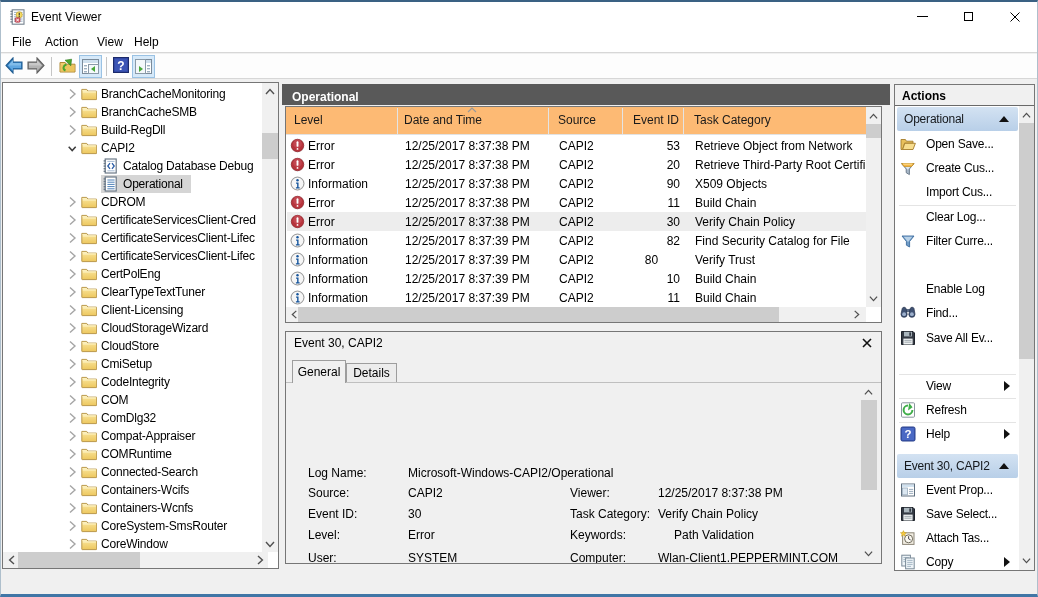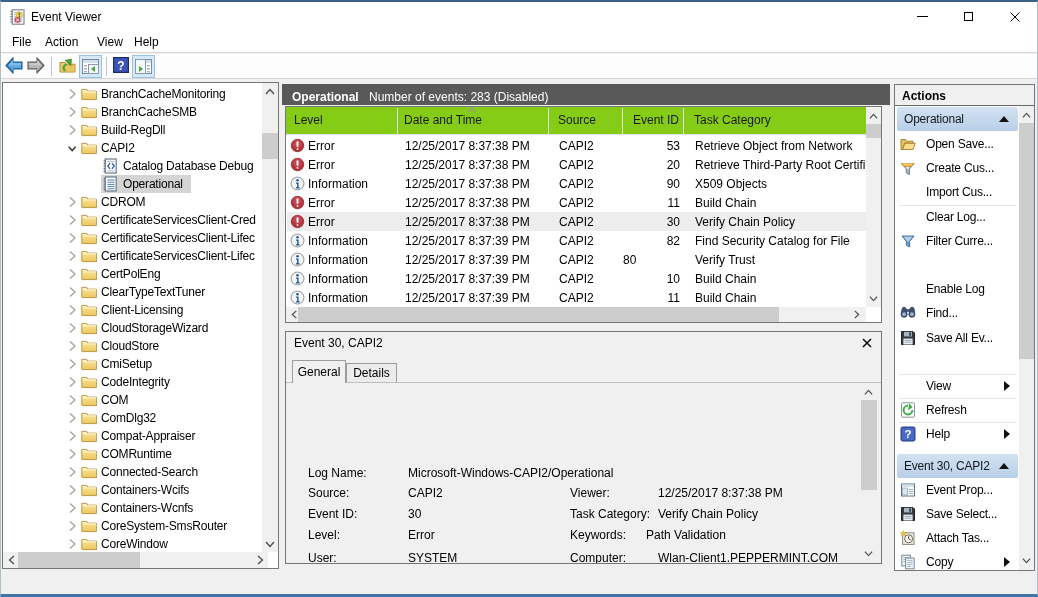--- a/index.html
+++ b/index.html
@@ -475,26 +475,25 @@
 <div class="sb-thumb" style="left:15px;bottom:0;width:122px;height:16px"></div>
 <svg class="icon" style="left:252px;bottom:3px" width="10" height="10" viewBox="0 0 10 10">
         <path d="M3 1 L7.4 5 L3 9" fill="none" stroke="#505050" stroke-width="1.4"></path>
       </svg>
 
 </div>
   </div>
 
 <div id="mid-hdr">
     <b style="position:absolute;left:10px;top:3px">Operational</b>
-    <span style="position:absolute;left:87px;top:3px">Number of events: 283 (Disabled)</span>
   </div>
 
 <div id="table-pane">
 <div style="position:absolute;inset:0;overflow:hidden">
-<div style="position:absolute;left:0;top:0;width:595px;height:28px;background:#84cc16;border-bottom:1px solid #e2e2e2">
+<div style="position:absolute;left:0;top:0;width:595px;height:28px;background:#fdba74;border-bottom:1px solid #e2e2e2">
 <div class="ecol-sep" style="left:111px"></div>
 <div class="ecol-sep" style="left:262px"></div>
 <div class="ecol-sep" style="left:336px"></div>
 <div class="ecol-sep" style="left:397px"></div>
 <div class="ehdr" style="left:8px;top:6px">Level</div>
 <div class="ehdr" style="left:118px;top:6px">Date and Time</div>
 <div class="ehdr" style="left:272px;top:6px">Source</div>
 <div class="ehdr" style="left:336px;top:6px;width:57px;text-align:right">Event ID</div>
 <div class="ehdr" style="left:408px;top:6px">Task Category</div>
 <svg class="icon" style="left:181px;top:0" width="10" height="6" viewBox="0 0 10 6">
@@ -561,21 +560,21 @@
 <div style="left:336px;width:57px;text-align:right">82</div>
 <div style="left:408px">Find Security Catalog for File</div>
 </div>
 <div class="erow" style="top:143px;">
 <svg class="icon" style="left:3px;top:2px" width="15" height="15" viewBox="0 0 16 16">
           <use href="#infc"></use>
         </svg>
 <div style="left:21px">Information</div>
 <div style="left:118px">12/25/2017 8:37:39 PM</div>
 <div style="left:272px">CAPI2</div>
-<div style="left:336px;width:57px;text-align:left">80</div>
+<div style="left:336px;width:57px;text-align:center">80</div>
 <div style="left:408px">Verify Trust</div>
 </div>
 <div class="erow" style="top:162px;">
 <svg class="icon" style="left:3px;top:2px" width="15" height="15" viewBox="0 0 16 16">
           <use href="#infc"></use>
         </svg>
 <div style="left:21px">Information</div>
 <div style="left:118px">12/25/2017 8:37:39 PM</div>
 <div style="left:272px">CAPI2</div>
 <div style="left:336px;width:57px;text-align:right">10</div>
@@ -627,21 +626,21 @@
 <div class="fld-lbl" style="left:122px;top:154px">CAPI2</div>
 <div class="fld-lbl" style="left:284px;top:154px">Viewer:</div>
 <div class="fld-lbl" style="left:372px;top:154px">12/25/2017 8:37:38 PM</div>
 <div class="fld-lbl" style="left:22px;top:175px">Event ID:</div>
 <div class="fld-lbl" style="left:122px;top:175px">30</div>
 <div class="fld-lbl" style="left:284px;top:175px">Task Category:</div>
 <div class="fld-lbl" style="left:372px;top:175px">Verify Chain Policy</div>
 <div class="fld-lbl" style="left:22px;top:196px">Level:</div>
 <div class="fld-lbl" style="left:122px;top:196px">Error</div>
 <div class="fld-lbl" style="left:284px;top:196px">Keywords:</div>
-<div class="fld-lbl" style="left:360px;top:196px">Path Validation</div>
+<div class="fld-lbl" style="left:388px;top:196px">Path Validation</div>
 <div class="fld-lbl" style="left:22px;top:219px">User:</div>
 <div class="fld-lbl" style="left:122px;top:219px">SYSTEM</div>
 <div class="fld-lbl" style="left:284px;top:219px">Computer:</div>
 <div class="fld-lbl" style="left:372px;top:219px">Wlan-Client1.PEPPERMINT.COM</div>
 <div class="sb" style="left:575px;top:51px;width:16px;height:180px"></div>
 <svg class="icon" style="left:578px;top:56px" width="9" height="9" viewBox="0 0 10 10">
         <path d="M1 7 L5 2.6 L9 7" fill="none" stroke="#505050" stroke-width="1.4"></path>
       </svg>
 <div class="sb-thumb" style="left:575px;top:68px;width:16px;height:90px"></div>
 <svg class="icon" style="left:578px;top:217px" width="9" height="9" viewBox="0 0 10 10">

